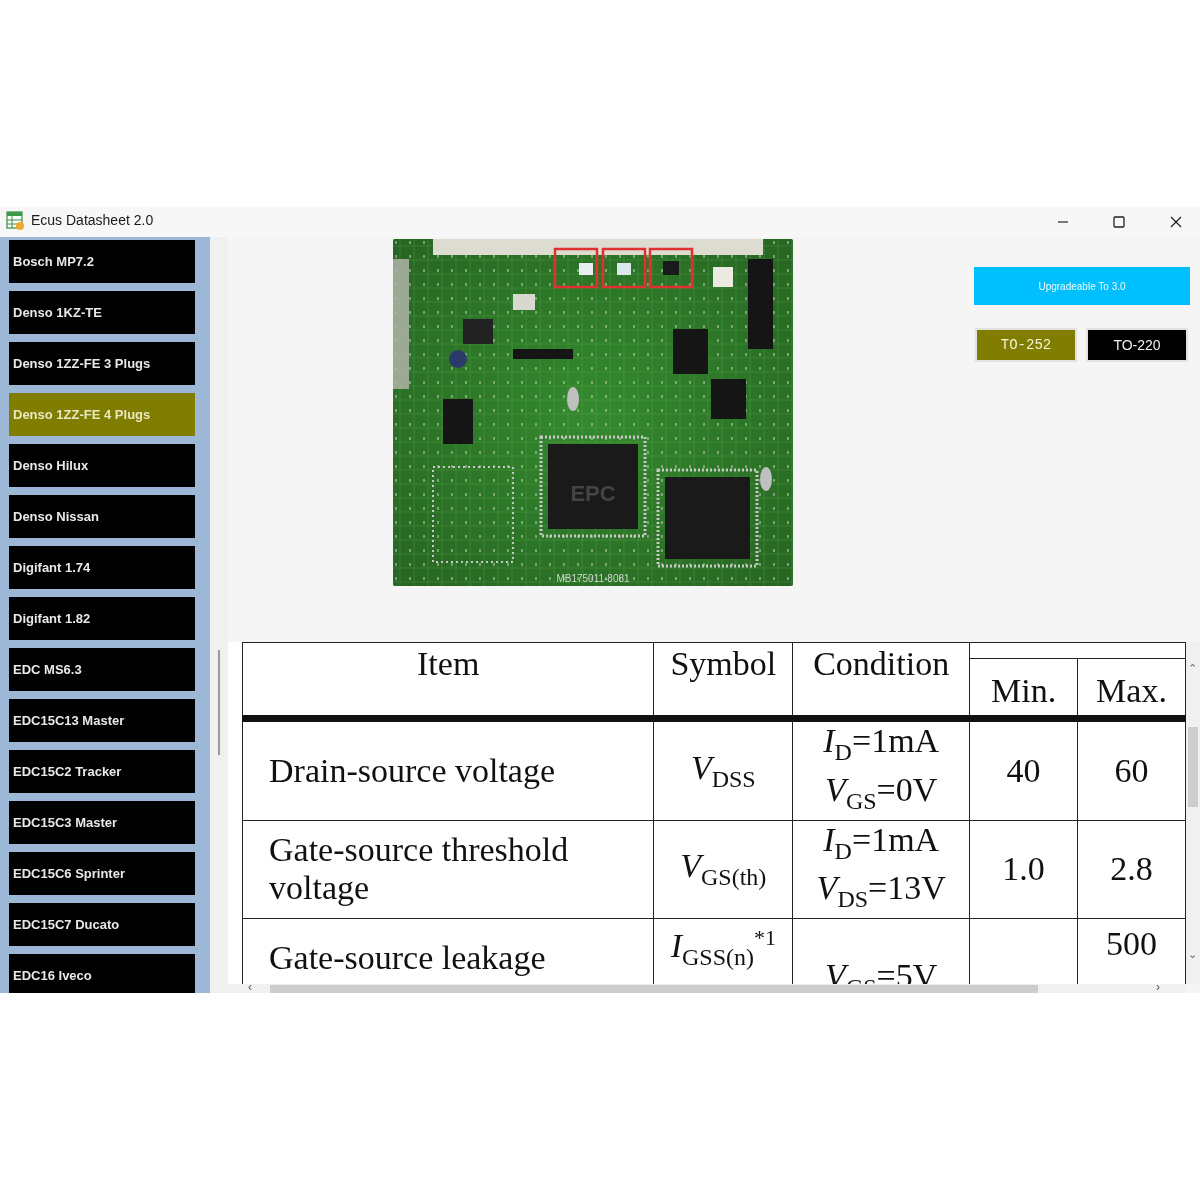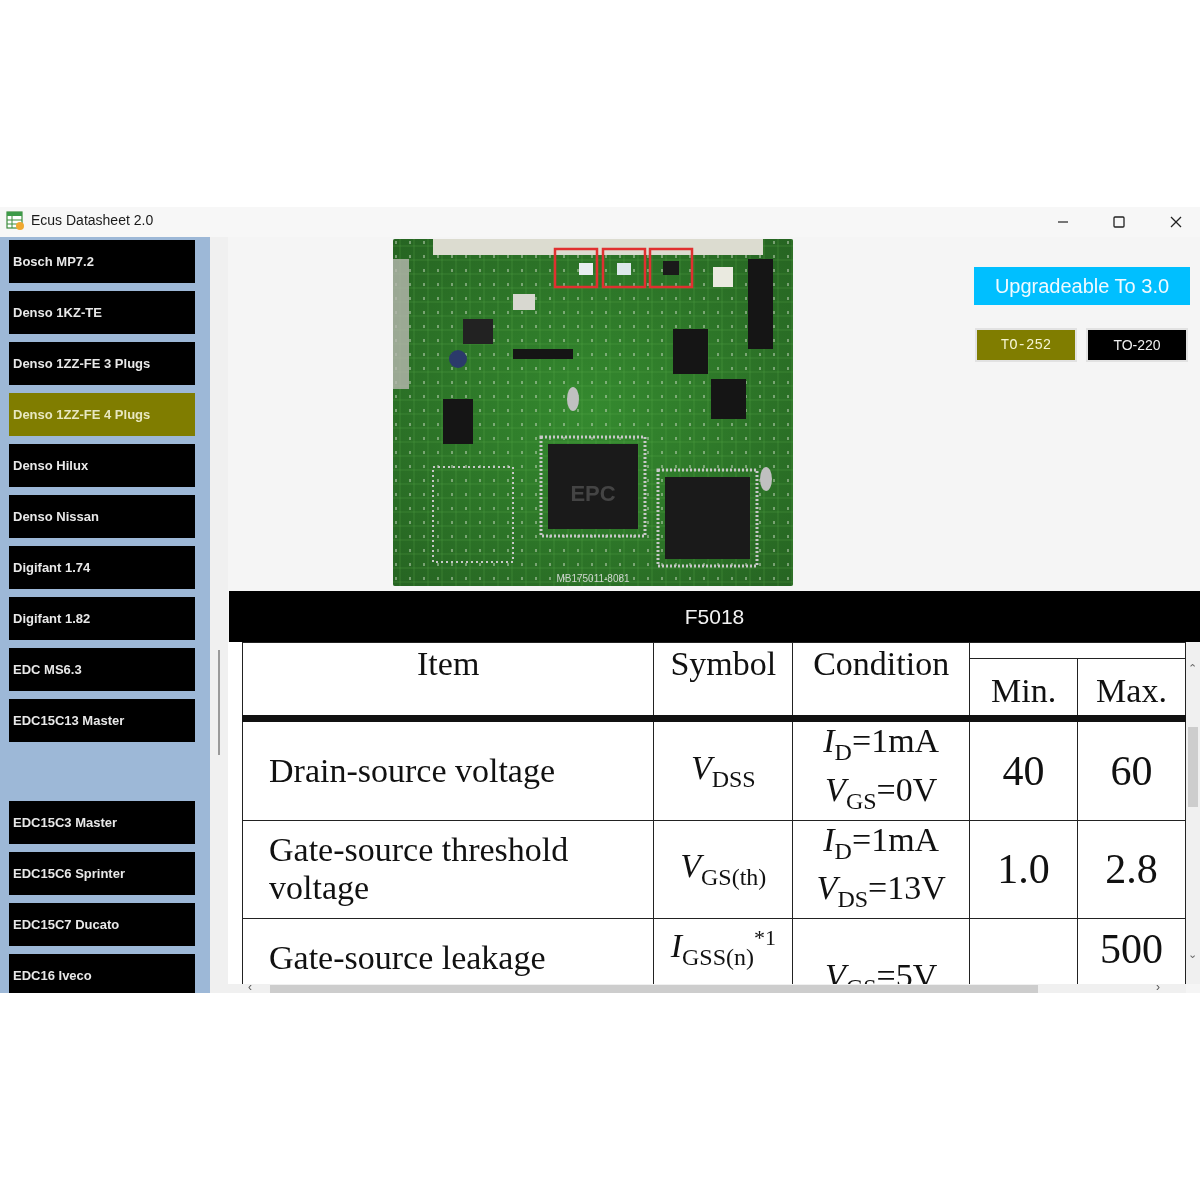--- a/index.html
+++ b/index.html
@@ -22,21 +22,21 @@
   .side-item { position: absolute; left: 9px; width: 186px; height: 43px; background: #000000; color: #e8e8e8; font-size: 13px; font-weight: bold; padding-left: 4px; display: flex; align-items: center; cursor: pointer; }
   .side-item.active { background: #807d00; color: #e8e8c0; }
 
   .divider-area { position: absolute; left: 210px; top: 30px; width: 18px; height: 756px; background: #f0f0f0; }
   .divider-handle { position: absolute; left: 218px; top: 443px; width: 2px; height: 105px; background: #9a9a9a; }
 
   
   .content { position: absolute; left: 228px; top: 30px; width: 972px; height: 756px; background: #f5f5f5; }
   .board { position: absolute; left: 165px; top: 2px; width: 400px; height: 347px; border-radius: 2px; overflow: hidden; }
 
-  .upgrade-btn { position: absolute; left: 746px; top: 30px; width: 216px; height: 38px; background: #00bfff; color: #f0faff; font-size: 20px; display: flex; align-items: center; justify-content: center; cursor: pointer; }
+  .upgrade-btn { position: absolute; left: 746px; top: 30px; width: 216px; height: 38px; background: #00bfff; color: #f0faff; font-size: 10px; display: flex; align-items: center; justify-content: center; cursor: pointer; }
   .pkg-btn { position: absolute; top: 91px; width: 102px; height: 34px; font-size: 14px; display: flex; align-items: center; justify-content: center; border: 2px solid #e2e2e2; cursor: pointer; }
   .pkg-252 { left: 747px; background: #807d00; color: #f4f4d0; font-family: Liberation Mono, monospace; }
   .pkg-220 { left: 858px; background: #000000; color: #f0f0f0; }
 
   .part-header { position: absolute; left: 1px; top: 354px; width: 971px; height: 51px; background: #000; color: #f2f2f2; font-size: 21px; display: flex; align-items: center; justify-content: center; }
 
   .table-viewport { position: absolute; left: 0; top: 405px; width: 958px; height: 342px; background: #fff; overflow: hidden; }
   .spec-table { position: absolute; left: 14px; top: 0; border-collapse: collapse; font-family: "Liberation Serif", "DejaVu Serif", serif; color: #111; }
   .spec-table td, .spec-table th { border: 1.5px solid #222; font-weight: normal; text-align: center; vertical-align: middle; }
   .col-item { width: 412px; margin-top: 32px; }
@@ -45,21 +45,21 @@
   .col-min { width: 108px; margin-top: 45px; }
   .col-max { width: 108px; }
   .th-big { font-size: 34px; vertical-align: top !important; padding-top: 2px; height: 76px; }
   .th-min, .th-max { font-size: 34px; padding-top: 8px; }
   .thick-bottom { border-bottom: 7px solid #111 !important; }
   .td-item { text-align: left !important; font-size: 34px; padding-left: 26px; line-height: 38px; }
   .td-sym { font-size: 34px; font-style: italic; }
   .td-sym sub, .td-cond sub { font-style: normal; font-size: 24px; }
   .td-cond { font-size: 34px; line-height: 38px; }
   .td-cond i { font-style: italic; }
-  .td-val { font-size: 42px; }
+  .td-val { font-size: 34px; }
   .row1 td { height: 95px; }
   .row2 td { height: 97px; }
   .row3 td { height: 80px; vertical-align: top; padding-top: 6px; }
   .sup { font-size: 22px; font-style: normal; vertical-align: super; }
 
   .vscroll { position: absolute; left: 958px; top: 405px; width: 14px; height: 342px; background: #f0f0f0; }
   .vscroll-thumb { position: absolute; left: 2px; top: 85px; width: 10px; height: 80px; background: #cdcdcd; }
   .vscroll-arrow { position: absolute; left: 2px; font-size: 11px; color: #666; }
   .hscroll { position: absolute; left: 0; top: 747px; width: 958px; height: 9px; background: #f0f0f0; }
   .hscroll-thumb { position: absolute; left: 42px; top: 1px; width: 768px; height: 8px; background: #cdcdcd; }
@@ -122,20 +122,23 @@
       </div>
     <div class="side-item" style="top:360px">
         <span>Digifant 1.82</span>
       </div>
     <div class="side-item" style="top:411px">
         <span>EDC MS6.3</span>
       </div>
     <div class="side-item" style="top:462px">
         <span>EDC15C13 Master</span>
       </div>
+    <div class="side-item" style="top:513px">
+        <span>EDC15C2 Tracker</span>
+      </div>
     <div class="side-item" style="top:564px">
         <span>EDC15C3 Master</span>
       </div>
     <div class="side-item" style="top:615px">
         <span>EDC15C6 Sprinter</span>
       </div>
     <div class="side-item" style="top:666px">
         <span>EDC15C7 Ducato</span>
       </div>
     <div class="side-item" style="top:717px">
@@ -191,21 +194,20 @@
       <rect x="210" y="10" width="42" height="38" fill="none" stroke="#e03030" stroke-width="2.5"></rect>
       <rect x="224" y="24" width="14" height="12" fill="#dde8ec"></rect>
       <rect x="257" y="10" width="42" height="38" fill="none" stroke="#e03030" stroke-width="2.5"></rect>
       <rect x="270" y="22" width="16" height="14" fill="#1a1a1a"></rect>
     </svg>
 
     <div class="upgrade-btn">Upgradeable To 3.0</div>
     <div class="pkg-btn pkg-252">TO-252</div>
     <div class="pkg-btn pkg-220">TO-220</div>
 
-    <div class="part-header">F5018</div>
 
     <div class="table-viewport">
       <table class="spec-table">
         <tbody>
             <tr>
           <th class="col-item th-big thick-bottom" rowspan="2">Item</th>
           <th class="col-symbol th-big thick-bottom" rowspan="2">Symbol</th>
           <th class="col-cond th-big thick-bottom" rowspan="2">Condition</th>
           <th colspan="2" style="height:16px;"></th>
         </tr>

